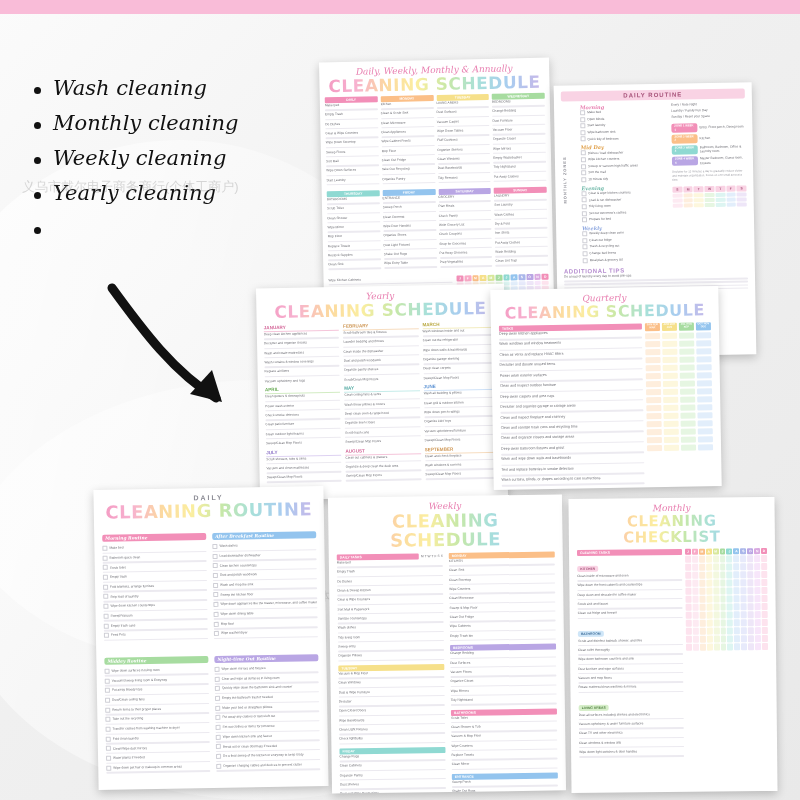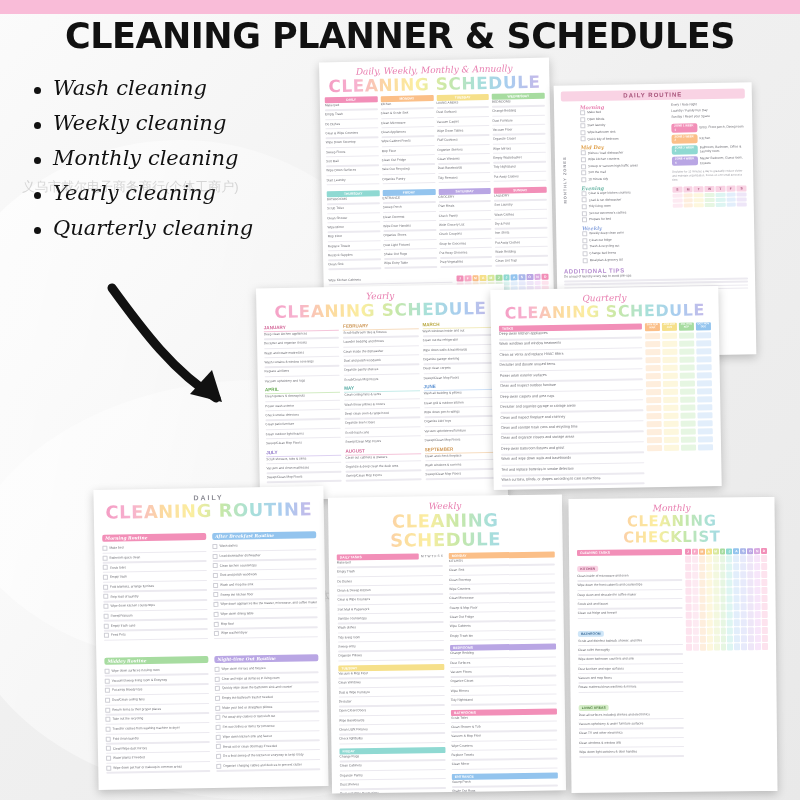--- a/index.html
+++ b/index.html
@@ -52,43 +52,41 @@
 </style>
 </head>
 <body>
 
 <div class="canvas">
   <div class="swoosh"></div>
   <div class="swoosh2"></div>
 
   <div class="hdr">
     <div class="hdr-bar"></div>
-    <div class="hdr-title">CLEANING PLANNER &amp; SCHEDULES</div>
   </div>
 
   <div class="bullets">
     <div class="bullet">
       <div class="dot"></div>
       <div class="btxt">Wash cleaning</div>
     </div>
     <div class="bullet">
       <div class="dot"></div>
-      <div class="btxt">Weekly cleaning</div>
+      <div class="btxt">Monthly cleaning</div>
     </div>
     <div class="bullet">
       <div class="dot"></div>
-      <div class="btxt">Monthly cleaning</div>
+      <div class="btxt">Weekly cleaning</div>
     </div>
     <div class="bullet">
       <div class="dot"></div>
       <div class="btxt">Yearly cleaning</div>
     </div>
     <div class="bullet">
       <div class="dot"></div>
-      <div class="btxt">Quarterly cleaning</div>
     </div>
   </div>
 
   <svg class="arrow" viewBox="0 0 150 145">
     <path d="M8 6 C 40 50, 70 90, 112 116" stroke="#111" stroke-width="9" fill="none" stroke-linecap="round"></path>
     <path d="M118 120 L 86 112 L 108 88 Z" fill="#111"></path>
   </svg>
 
   <div class="wm" style="left:22px;top:178px;">义乌市戴尔电子商务商行(个体工商户)</div>
   <div class="wm2" style="left:170px;top:588px;">义乌市戴尔电子商务商行(个体工商户)</div>

